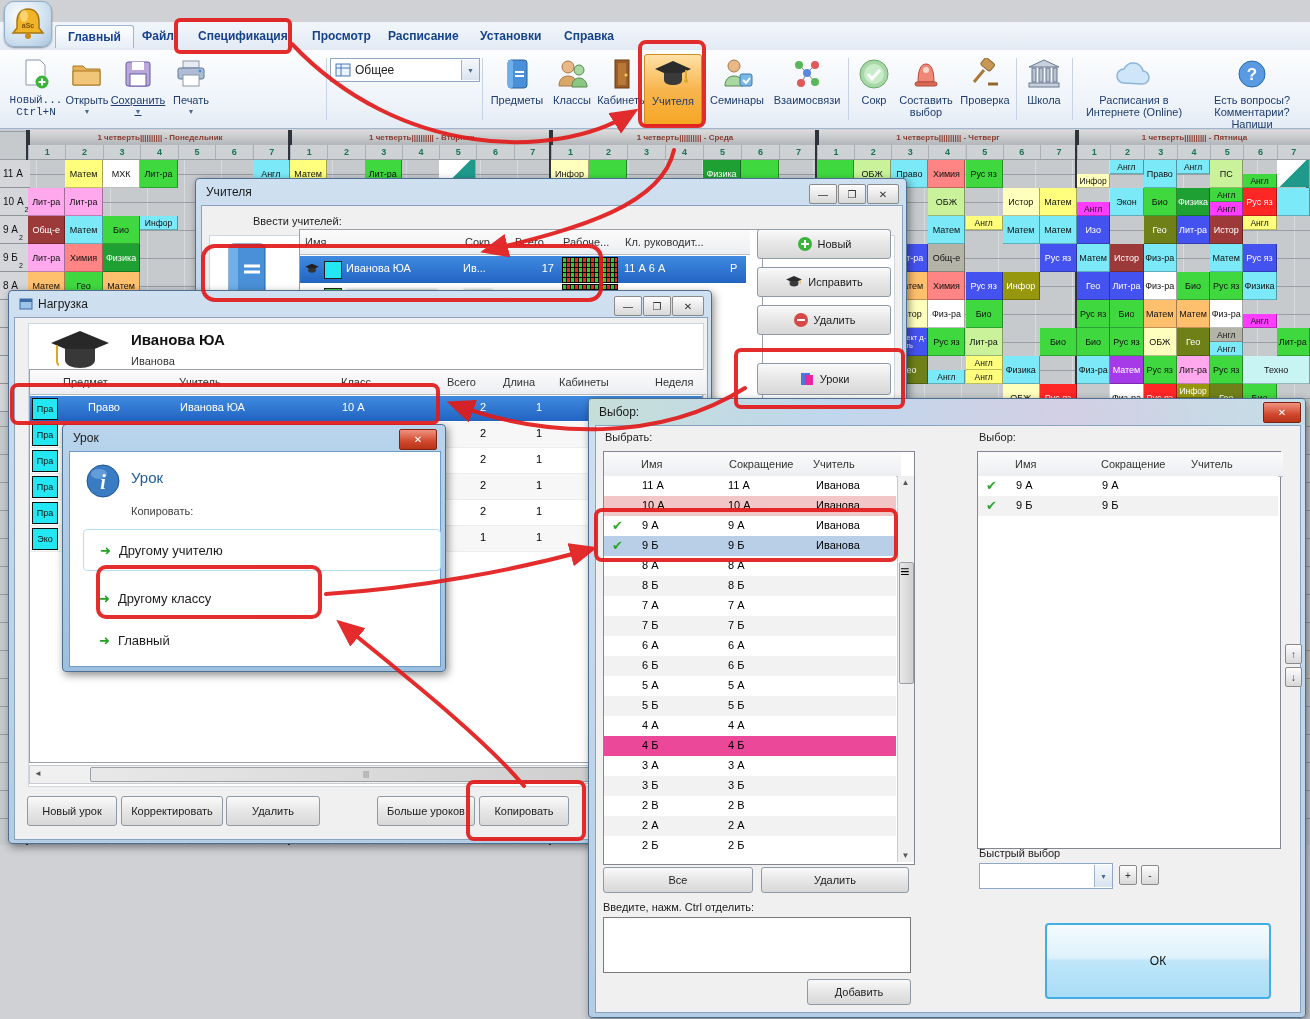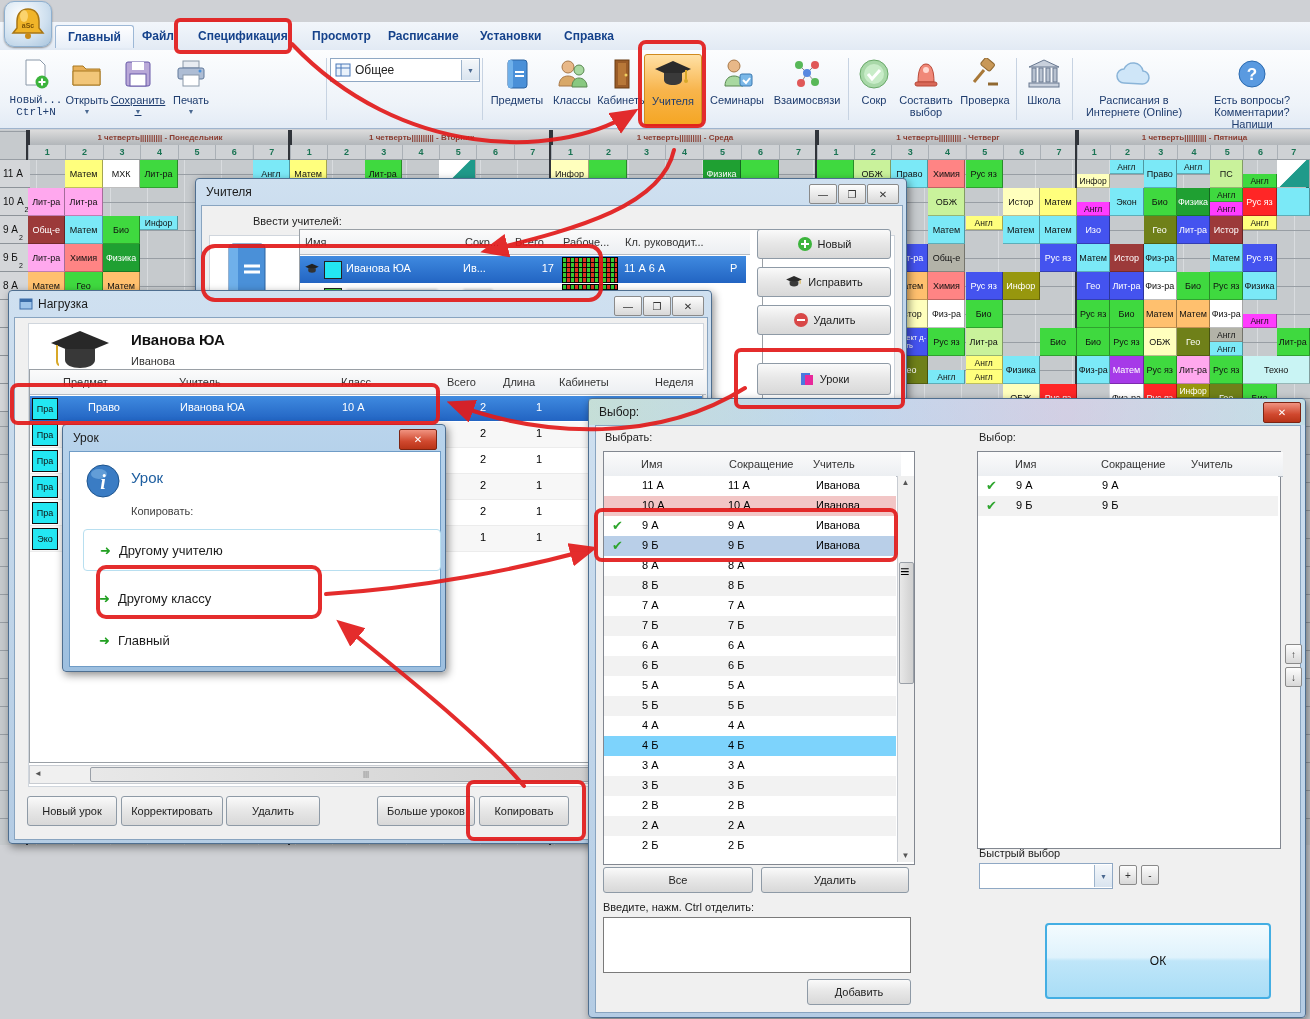--- a/index.html
+++ b/index.html
@@ -728,21 +728,21 @@
           <div style="position: absolute; left: 124px; top: 3px;">5 А</div>
         </div>
         <div style="position: absolute; left: 0px; top: 244px; width: 292px; height: 20px; font-size: 11px; background: rgb(242, 242, 242);">
           <div style="position: absolute; left: 38px; top: 3px;">5 Б</div>
           <div style="position: absolute; left: 124px; top: 3px;">5 Б</div>
         </div>
         <div style="position: absolute; left: 0px; top: 264px; width: 292px; height: 20px; font-size: 11px; background: rgb(255, 255, 255);">
           <div style="position: absolute; left: 38px; top: 3px;">4 А</div>
           <div style="position: absolute; left: 124px; top: 3px;">4 А</div>
         </div>
-        <div style="position: absolute; left: 0px; top: 284px; width: 292px; height: 20px; font-size: 11px; background: #7dd3fc;">
+        <div style="position: absolute; left: 0px; top: 284px; width: 292px; height: 20px; font-size: 11px; background: #ec4899;">
           <div style="position: absolute; left: 38px; top: 3px;">4 Б</div>
           <div style="position: absolute; left: 124px; top: 3px;">4 Б</div>
         </div>
         <div style="position: absolute; left: 0px; top: 304px; width: 292px; height: 20px; font-size: 11px; background: rgb(255, 255, 255);">
           <div style="position: absolute; left: 38px; top: 3px;">3 А</div>
           <div style="position: absolute; left: 124px; top: 3px;">3 А</div>
         </div>
         <div style="position: absolute; left: 0px; top: 324px; width: 292px; height: 20px; font-size: 11px; background: rgb(242, 242, 242);">
           <div style="position: absolute; left: 38px; top: 3px;">3 Б</div>
           <div style="position: absolute; left: 124px; top: 3px;">3 Б</div>

